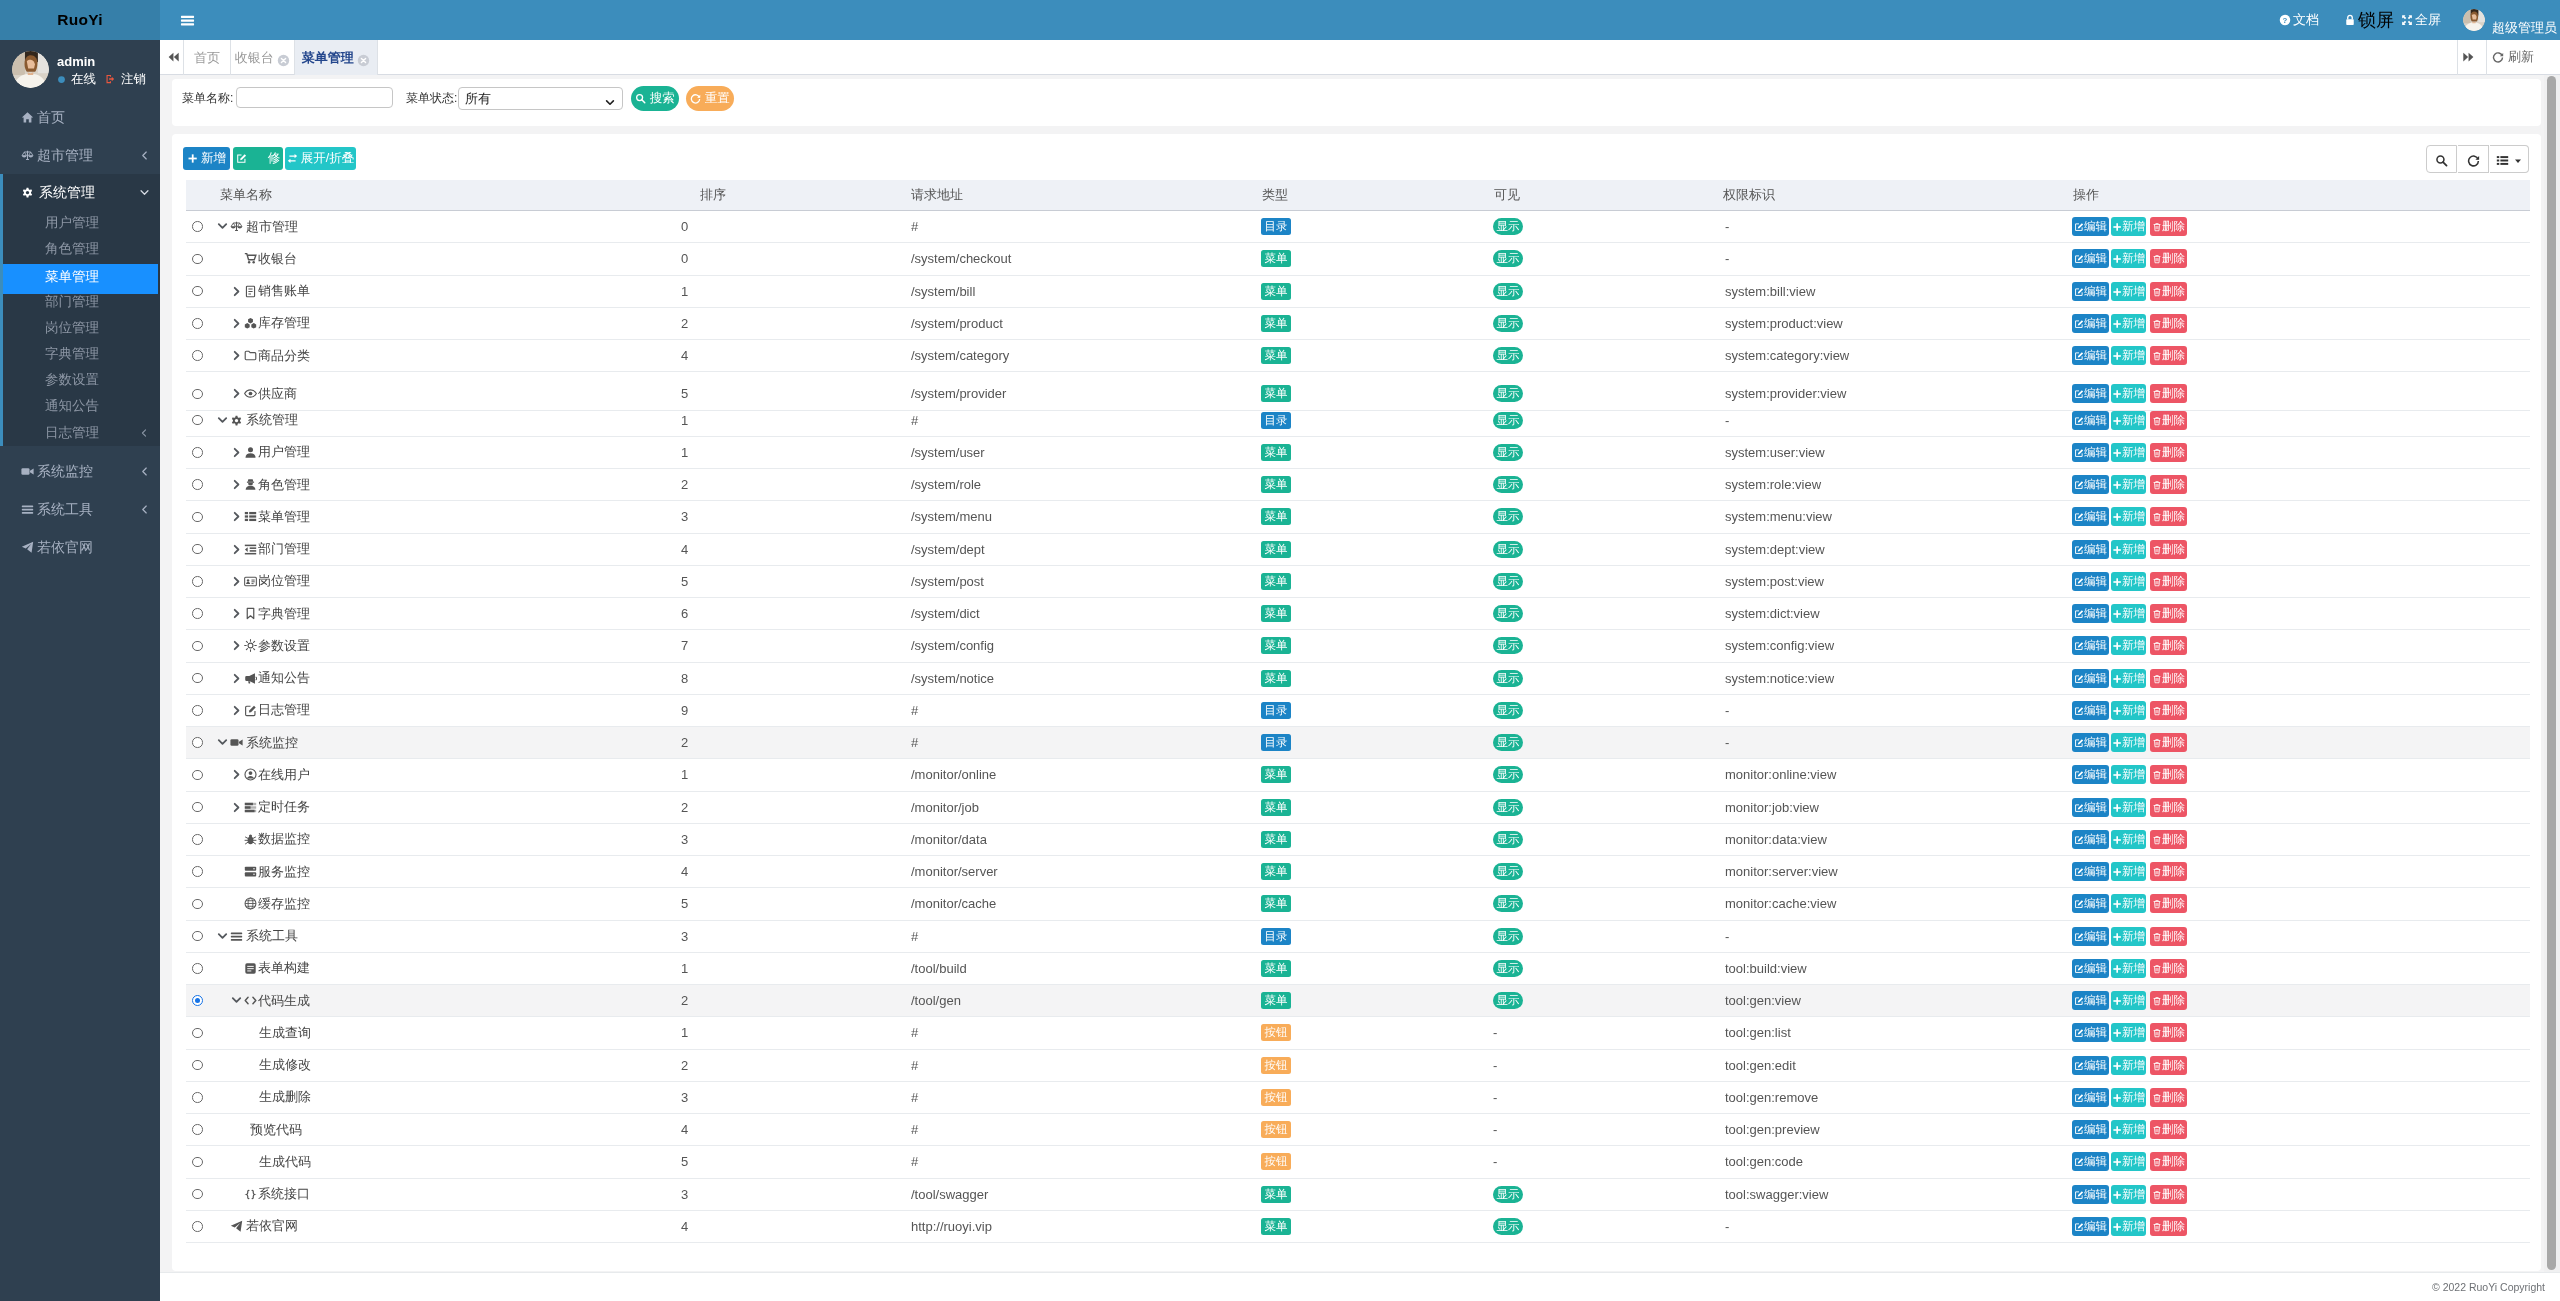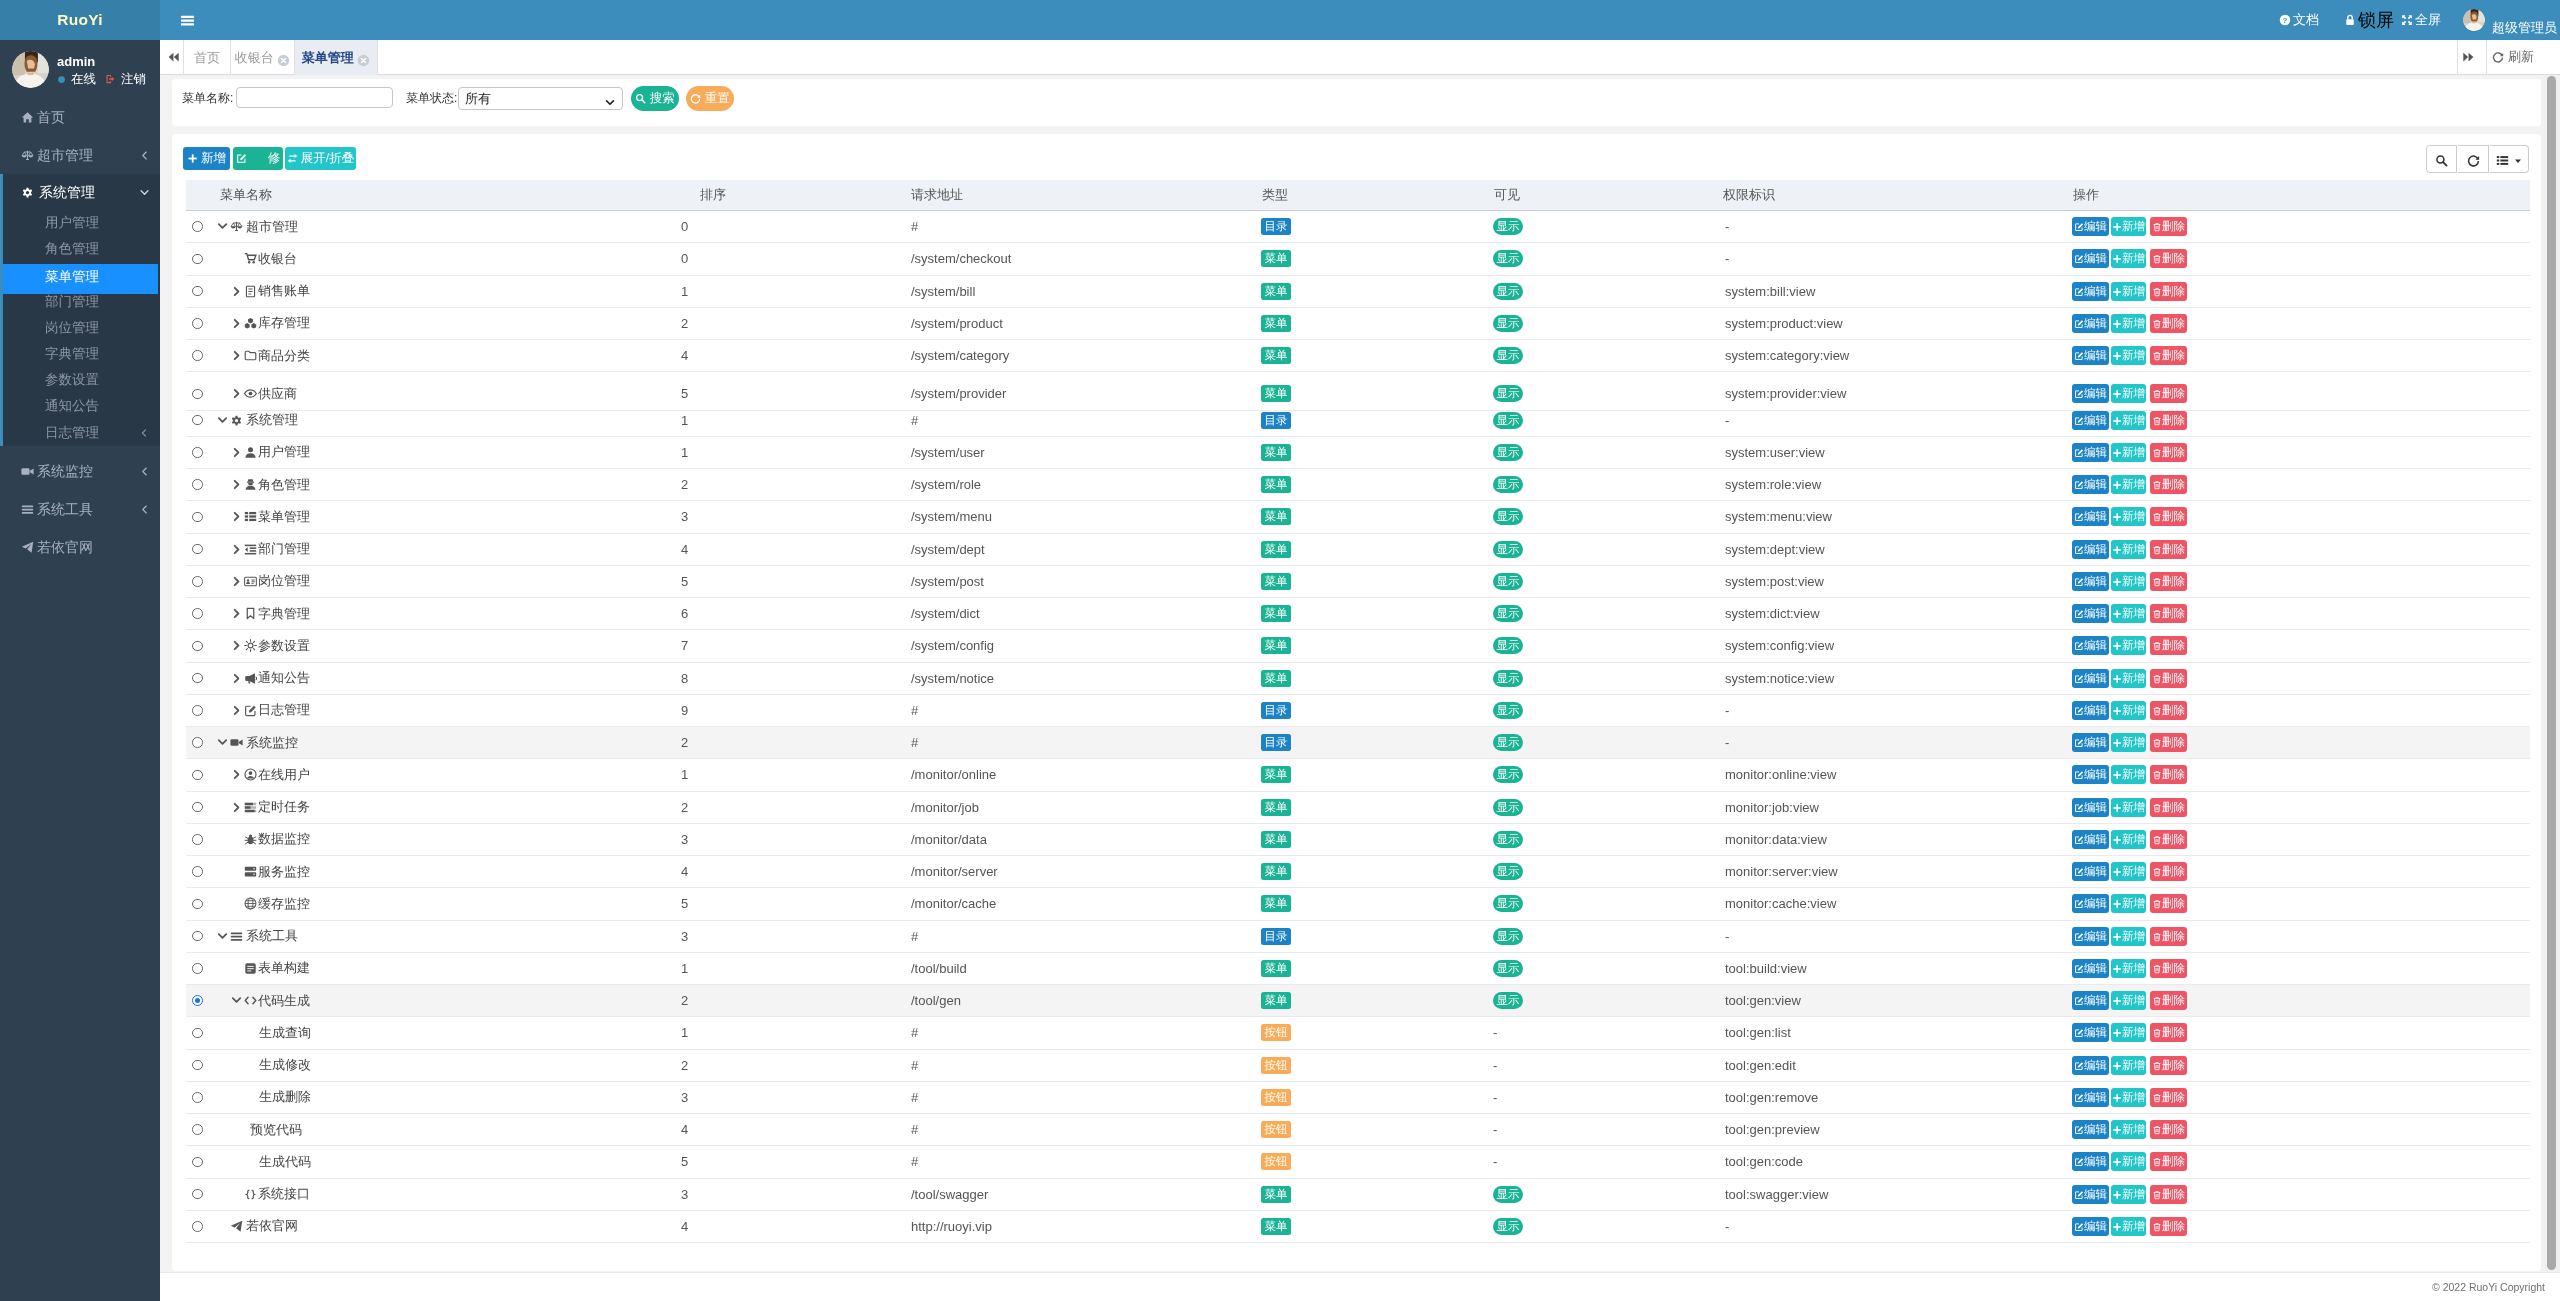--- a/index.html
+++ b/index.html
@@ -16,21 +16,21 @@
 .ct {position:absolute;top:0;height:100%;display:flex;align-items:center;white-space:nowrap}
 .bdg {display:inline-block;width:30px;height:17px;line-height:17px;border-radius:2.5px;color:#fff;font-size:11.5px;text-align:center}
 .bdgp {display:inline-block;width:30px;height:17px;line-height:17px;border-radius:9px;background:#1ab394;color:#fff;font-size:11.5px;text-align:center}
 .abtn {position:absolute;top:50%;margin-top:-9.5px;height:19px;line-height:19px;border-radius:3px;color:#fff;font-size:11.5px;text-align:center;white-space:nowrap}
 .radio {display:inline-block;width:10.5px;height:10.5px;box-sizing:border-box;border:1.2px solid #696969;border-radius:50%;background:#fff}
 .radioc {display:inline-block;width:11px;height:11px;box-sizing:border-box;border:1.3px solid #1673e6;border-radius:50%;background:#fff;position:relative}
 .radioc span {position:absolute;left:1.6px;top:1.6px;width:5.2px;height:5.2px;border-radius:50%;background:#1673e6}
 </style></head>
 <body>
 
-<div class="abs" style="left:0;top:0;width:160px;height:40px;background:#367fa9;color:#fef9c3;text-align:center;line-height:40px;font-size:15.5px;font-weight:bold;letter-spacing:0.3px">RuoYi</div>
+<div class="abs" style="left:0;top:0;width:160px;height:40px;background:#367fa9;color:#000000;text-align:center;line-height:40px;font-size:15.5px;font-weight:bold;letter-spacing:0.3px">RuoYi</div>
 <div class="abs" style="left:160px;top:0;width:2400px;height:40px;background:#3c8dbc">
     <span class="icc" style="left:18px;">
       <svg width="19" height="15" viewBox="0 0 16 16" style="vertical-align:middle;">
         <rect x="1" y="3" width="14" height="2.2" rx="0.6" fill="#fff"></rect>
         <rect x="1" y="7" width="14" height="2.2" rx="0.6" fill="#fff"></rect>
         <rect x="1" y="11" width="14" height="2.2" rx="0.6" fill="#fff"></rect>
       </svg>
     </span>
     <span class="icc" style="left:2119px;color:#fff;font-size:13px;white-space:nowrap">
       <svg width="12" height="12" viewBox="0 0 16 16" style="vertical-align:middle;">

